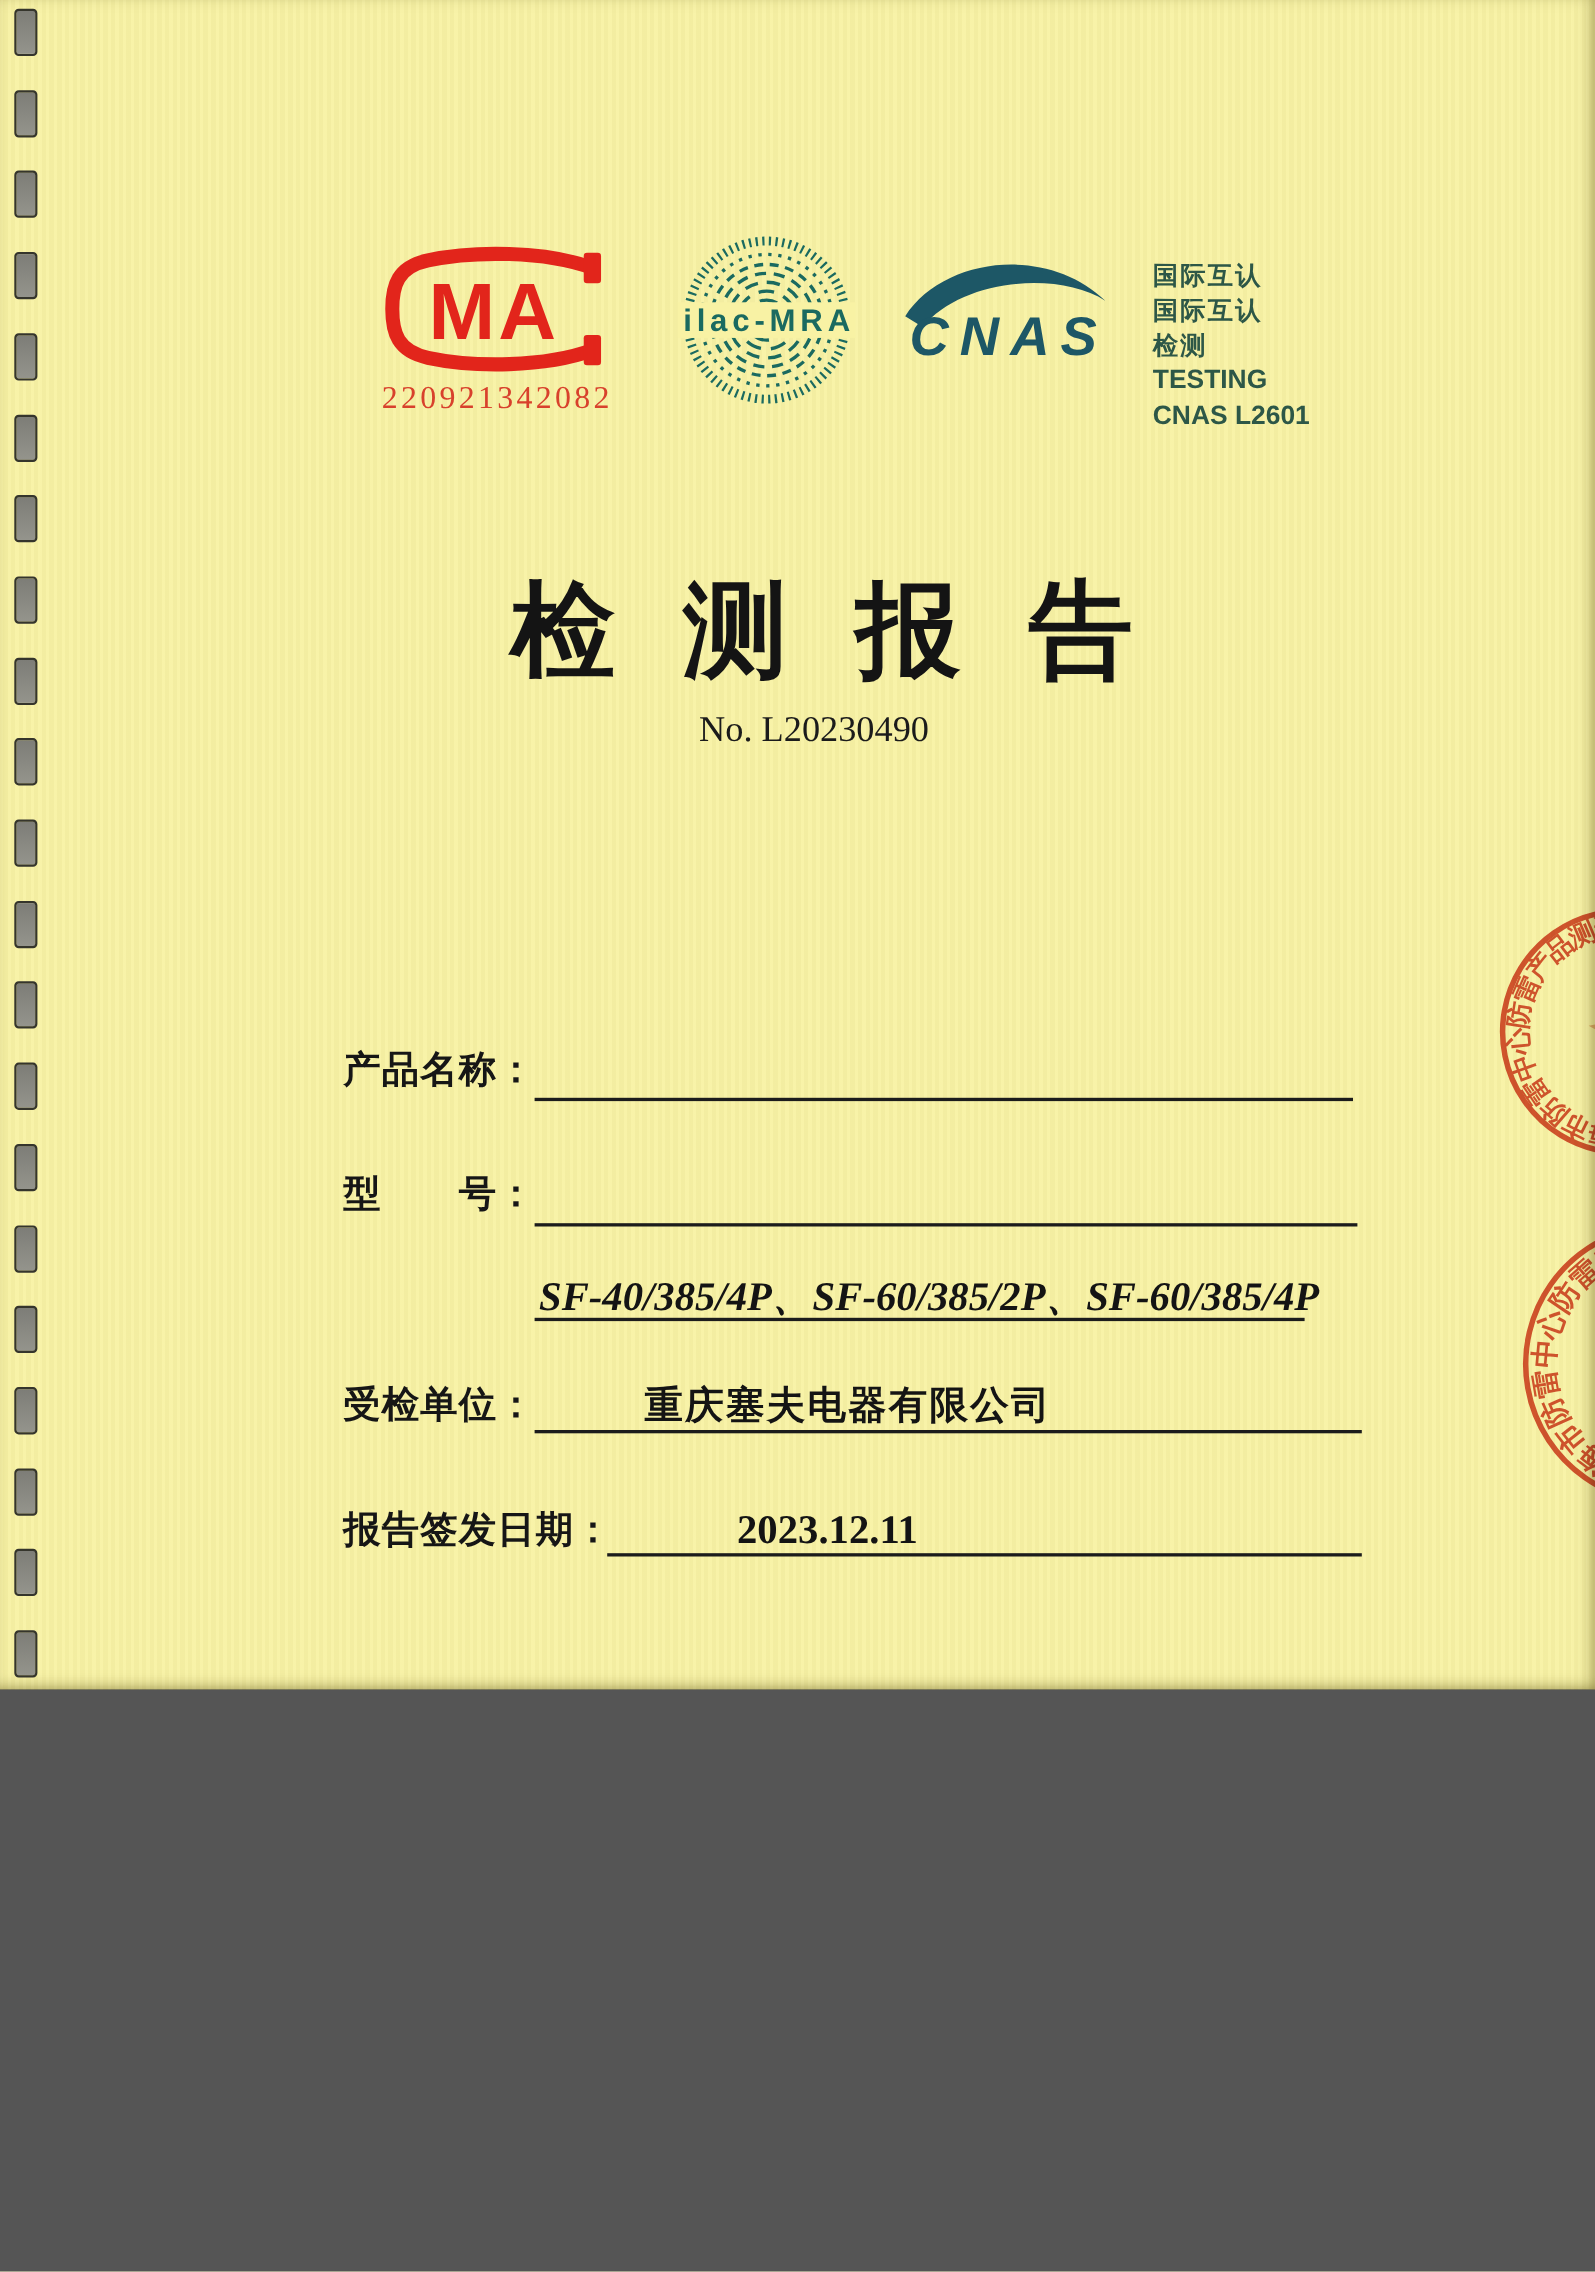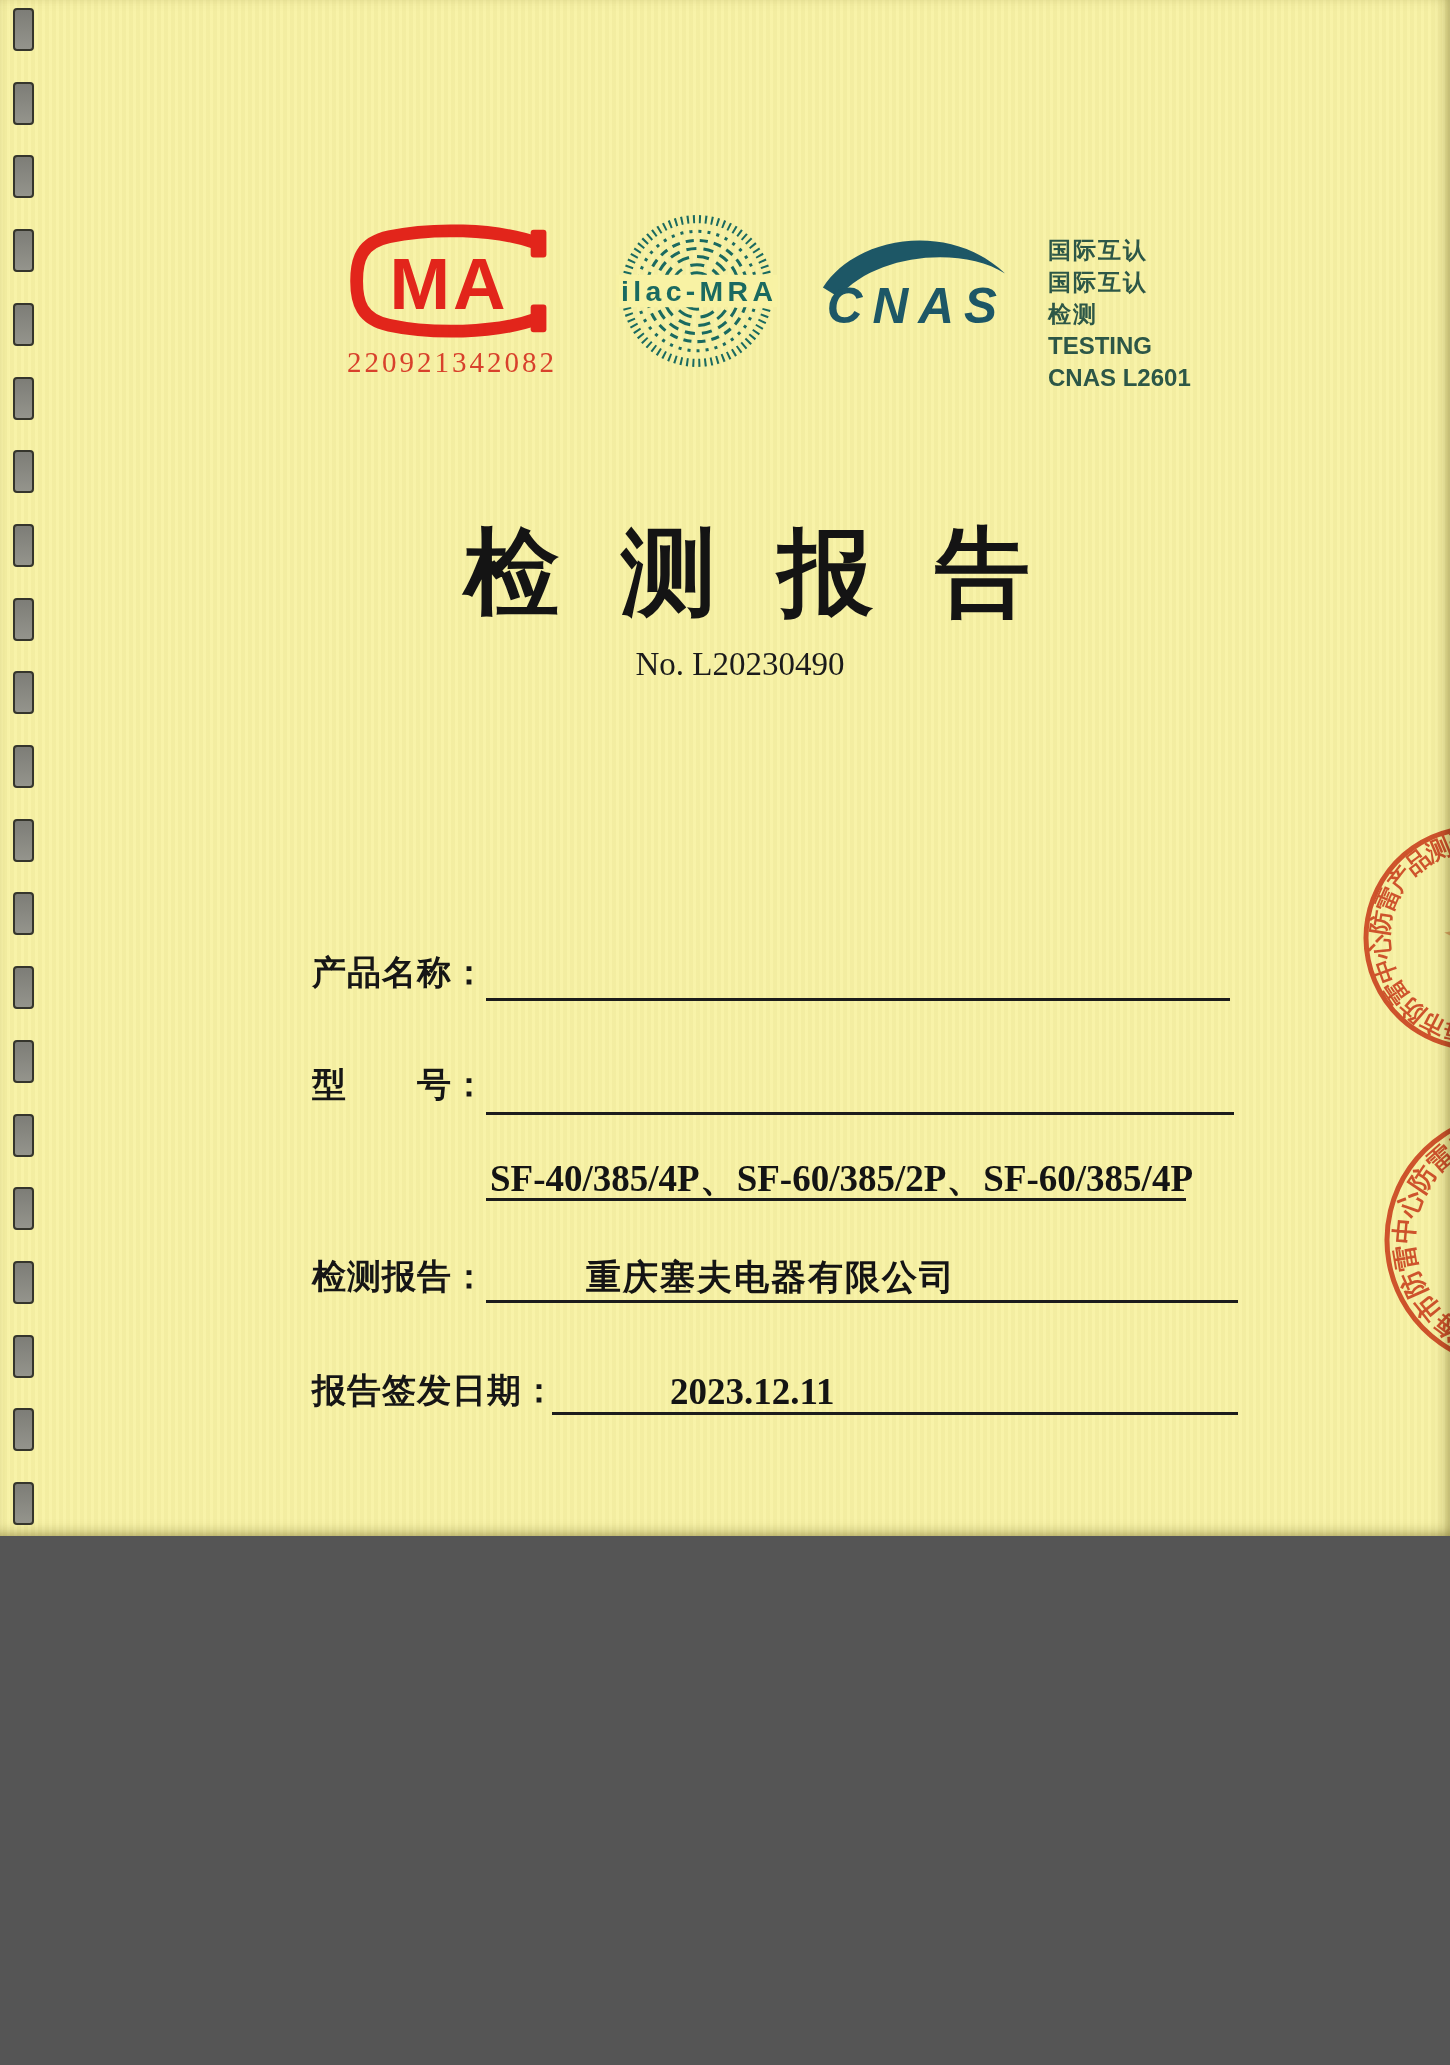--- a/index.html
+++ b/index.html
@@ -122,24 +122,24 @@
   </div>
 
   <div class="abs title">检测报告</div>
   <div class="abs report-no">No. L20230490</div>
 
   <div class="abs flabel" style="left:312px;top:950px;font-family:Liberation Mono, monospace;">产品名称：</div>
   <div class="ul" style="left:486px;top:998px;width:744px;"></div>
 
   <div class="abs flabel" style="left:312px;top:1062px;">型　　号：</div>
   <div class="ul" style="left:486px;top:1112px;width:748px;"></div>
-  <div class="abs fvalue-sr" style="left:490px;top:1154px;">SF-40/385/4P、SF-60/385/2P、SF-60/385/4P</div>
+  <div class="abs fvalue-sr" style="left:490px;top:1154px;font-style:italic;">SF-40/385/4P、SF-60/385/2P、SF-60/385/4P</div>
   <div class="ul" style="left:486px;top:1198px;width:700px;"></div>
 
-  <div class="abs flabel" style="left:312px;top:1254px;">检测报告：</div>
+  <div class="abs flabel" style="left:312px;top:1254px;">受检单位：</div>
   <div class="abs fvalue-cn" style="left:586px;top:1254px;">重庆塞夫电器有限公司</div>
   <div class="ul" style="left:486px;top:1300px;width:752px;"></div>
 
   <div class="abs flabel" style="left:312px;top:1368px;">报告签发日期：</div>
   <div class="abs fvalue-sr" style="left:670px;top:1370px;">2023.12.11</div>
   <div class="ul" style="left:552px;top:1412px;width:686px;"></div>
 
   <div class="abs footer-org">上海市防雷中心防雷产品测试中心</div>
 
   <svg class="stamp" style="left:631px;top:1571px;" width="280" height="280" viewBox="0 0 280 280">

